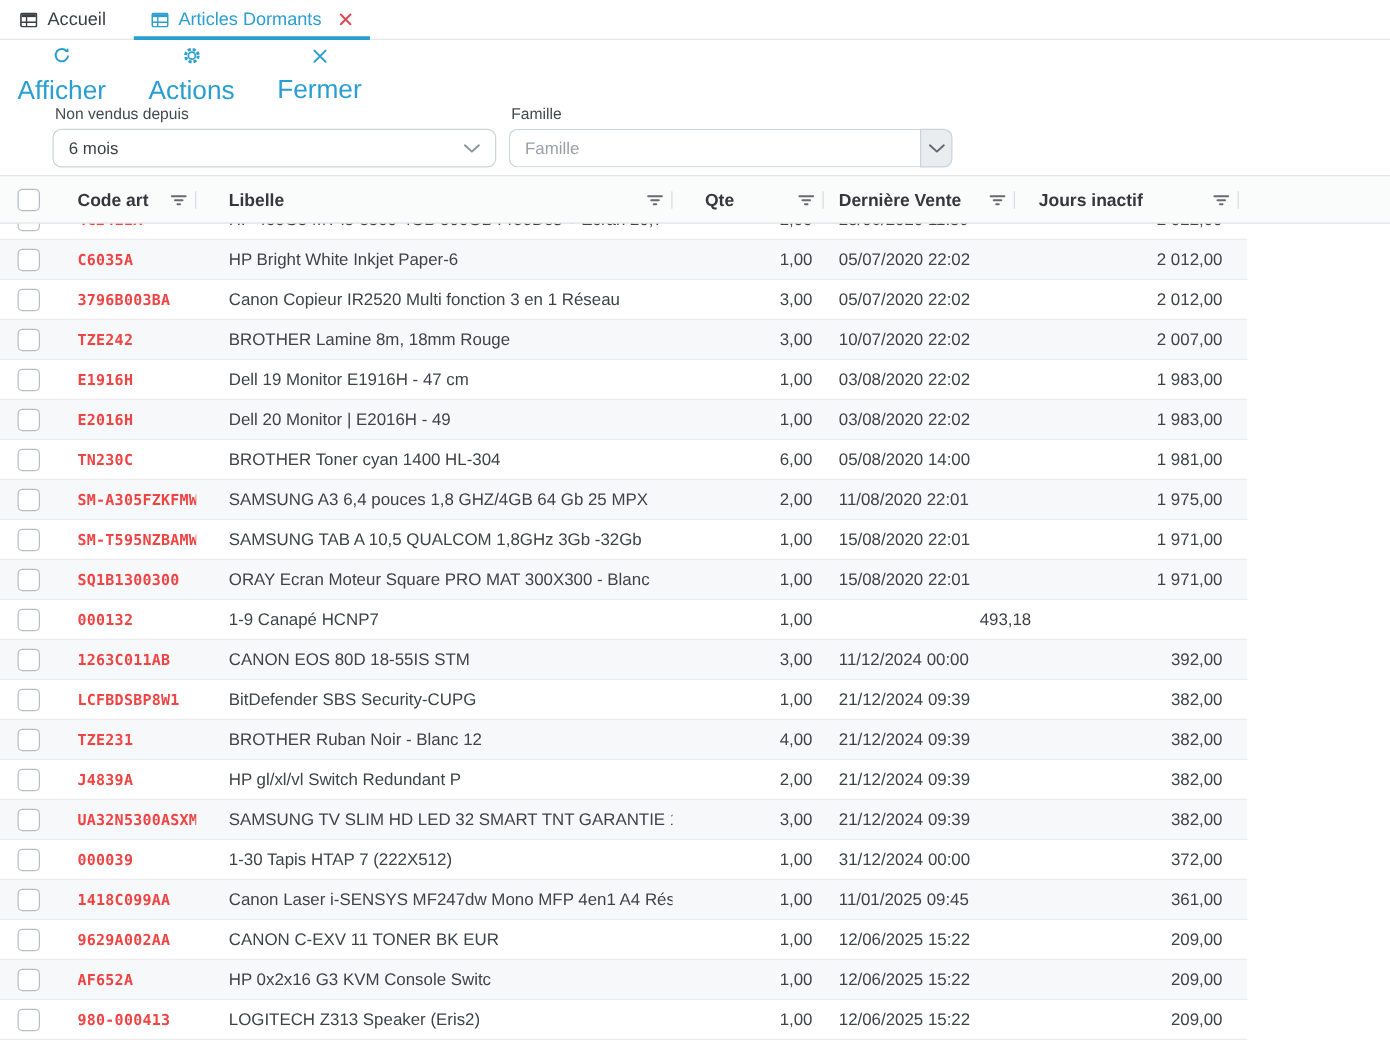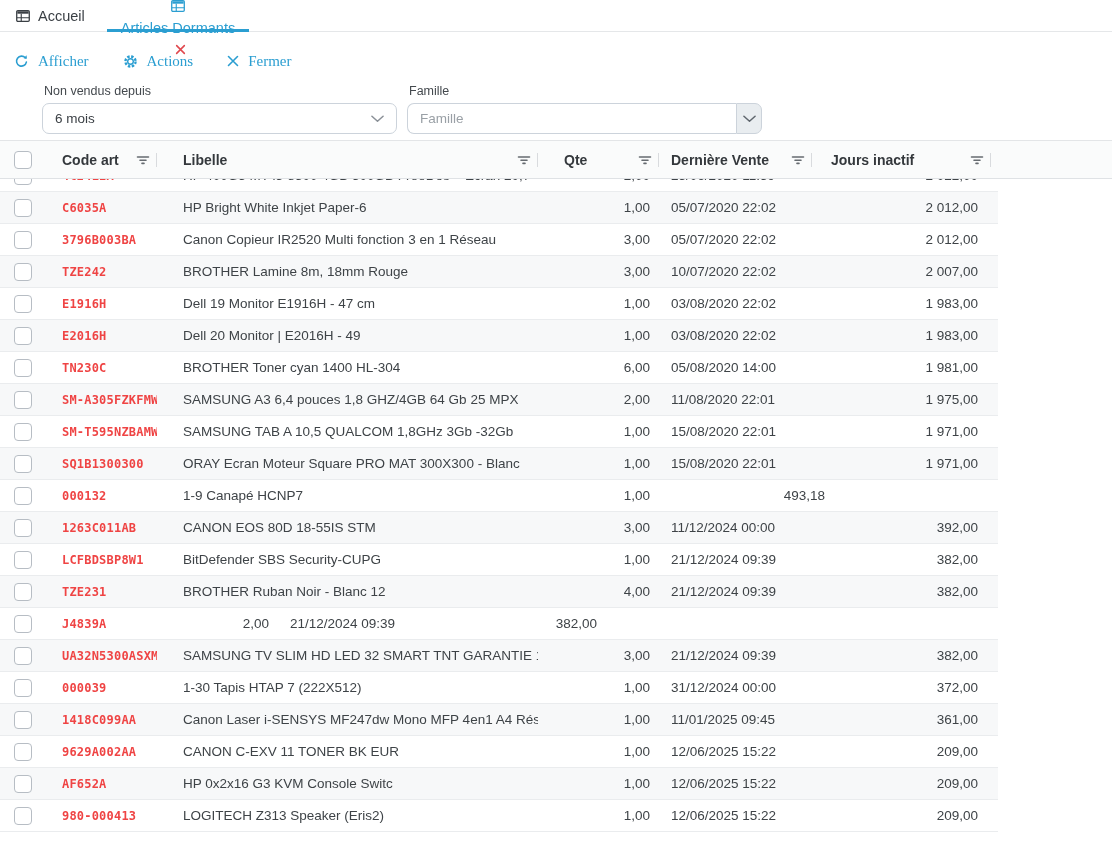--- a/index.html
+++ b/index.html
@@ -5,30 +5,30 @@
   * { margin:0; padding:0; box-sizing:border-box; }
   html,body { width:1112px; height:845px; background:#fff; overflow:hidden;
     font-family:"Liberation Sans", sans-serif; color:#3e4347; }
 
   
   .tabbar { position:relative; height:32px; border-bottom:1px solid #e5e7e9;
     display:flex; align-items:stretch; padding-left:10px; }
   .tab { position:relative; display:flex; align-items:center; gap:8px;
     padding:0 14px 0 6px; font-size:14.5px; color:#3a3f44; cursor:pointer; }
   .tab + .tab { margin-left:8px; padding-left:14px; }
-  .tab.active { color:#2b9ed1;flex-direction:column; }
+  .tab.active { color:#2b9ed1; }
   .tab.active::after { content:""; position:absolute; left:0; right:0; bottom:-1px;
     height:3px; background:#2b9ed1; }
   .tab-icon { display:inline-flex; align-items:center; }
   .tab-close { display:inline-flex; align-items:center; color:#e0484e; margin-left:6px; cursor:pointer; }
 
   
   .toolbar { display:flex; align-items:center; gap:34px; padding:14px 0 0 14px; height:44px; }
   .tbtn { display:inline-flex; align-items:center; gap:9px; background:none; border:none;
-    color:#2b9ed1; font-family:Liberation Serif, serif; font-size:15px; cursor:pointer; padding:0; }
+    color:#2b9ed1; font-family:Liberation Sans, sans-serif; font-size:21px; cursor:pointer; padding:0;flex-direction:column; }
   .tbtn svg { display:block; }
 
   
   .filters { display:flex; gap:10px; padding:8px 0 0 0;margin-left:44px; }
   .filter-group { display:flex; flex-direction:column; gap:5px; }
   .filter-group.first { margin-left:-2px; width:355px; }
   .filter-label { font-size:12.5px; color:#44494e; padding-left:2px; }
   .select { height:31px; border:1px solid #ccd3db; border-radius:7px; background:#fff;
     display:flex; align-items:center; padding:0 12px; font-size:13.5px; color:#3a3f44; cursor:pointer; }
   .select .chev { margin-left:auto; display:inline-flex; }
@@ -400,20 +400,21 @@
     <div class="cell b-jrs">382,00</div>
   </div>
 
   <div class="row">
     <div class="cell b-cb">
           <span class="checkbox"></span>
         </div>
     <div class="cell b-code">
           <a class="code-link">J4839A</a>
         </div>
+    <div class="cell b-lib">HP gl/xl/vl Switch Redundant P</div>
     <div class="cell b-qte">2,00</div>
     <div class="cell b-vnt">21/12/2024 09:39</div>
     <div class="cell b-jrs">382,00</div>
   </div>
 
   <div class="row">
     <div class="cell b-cb">
           <span class="checkbox"></span>
         </div>
     <div class="cell b-code">

